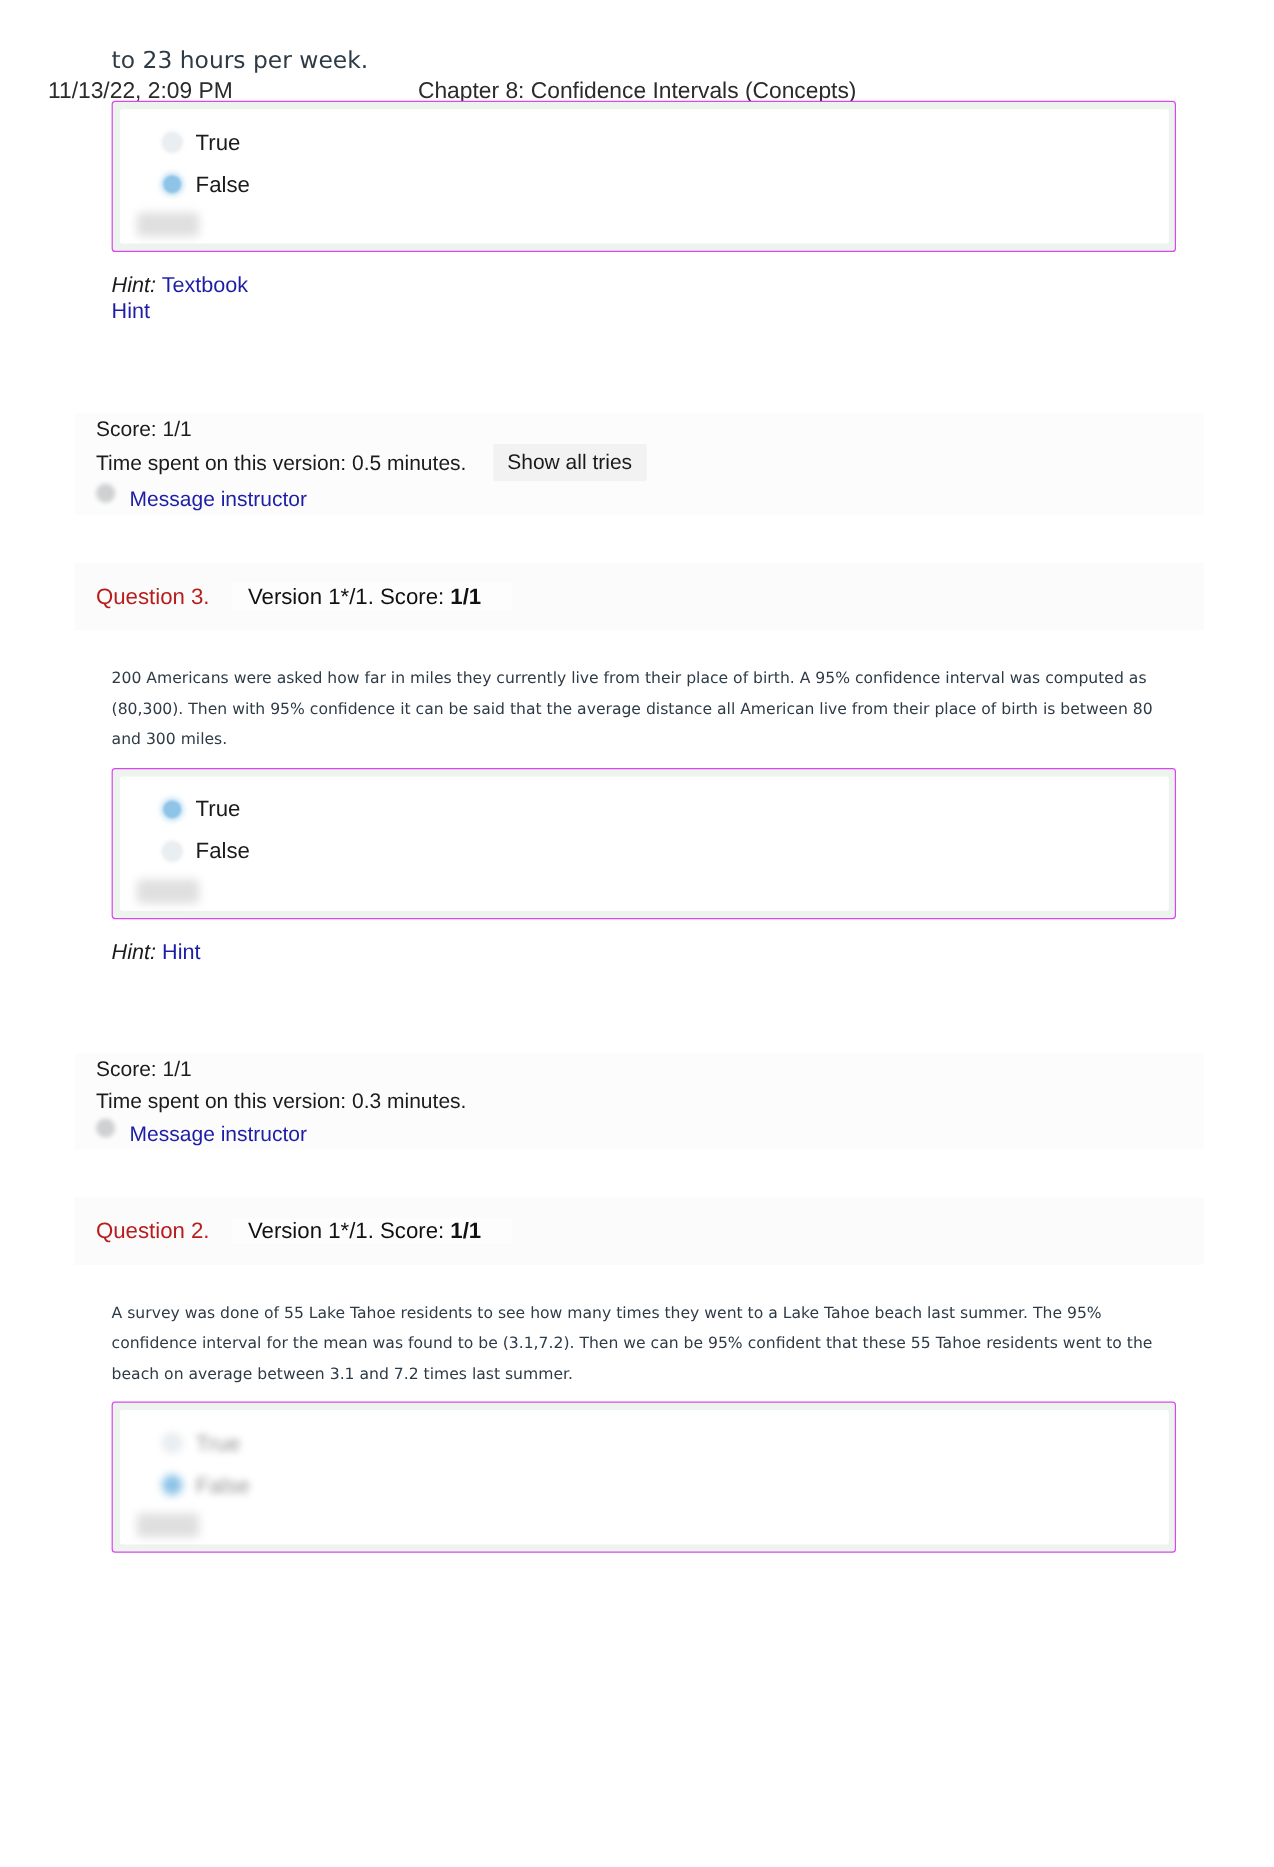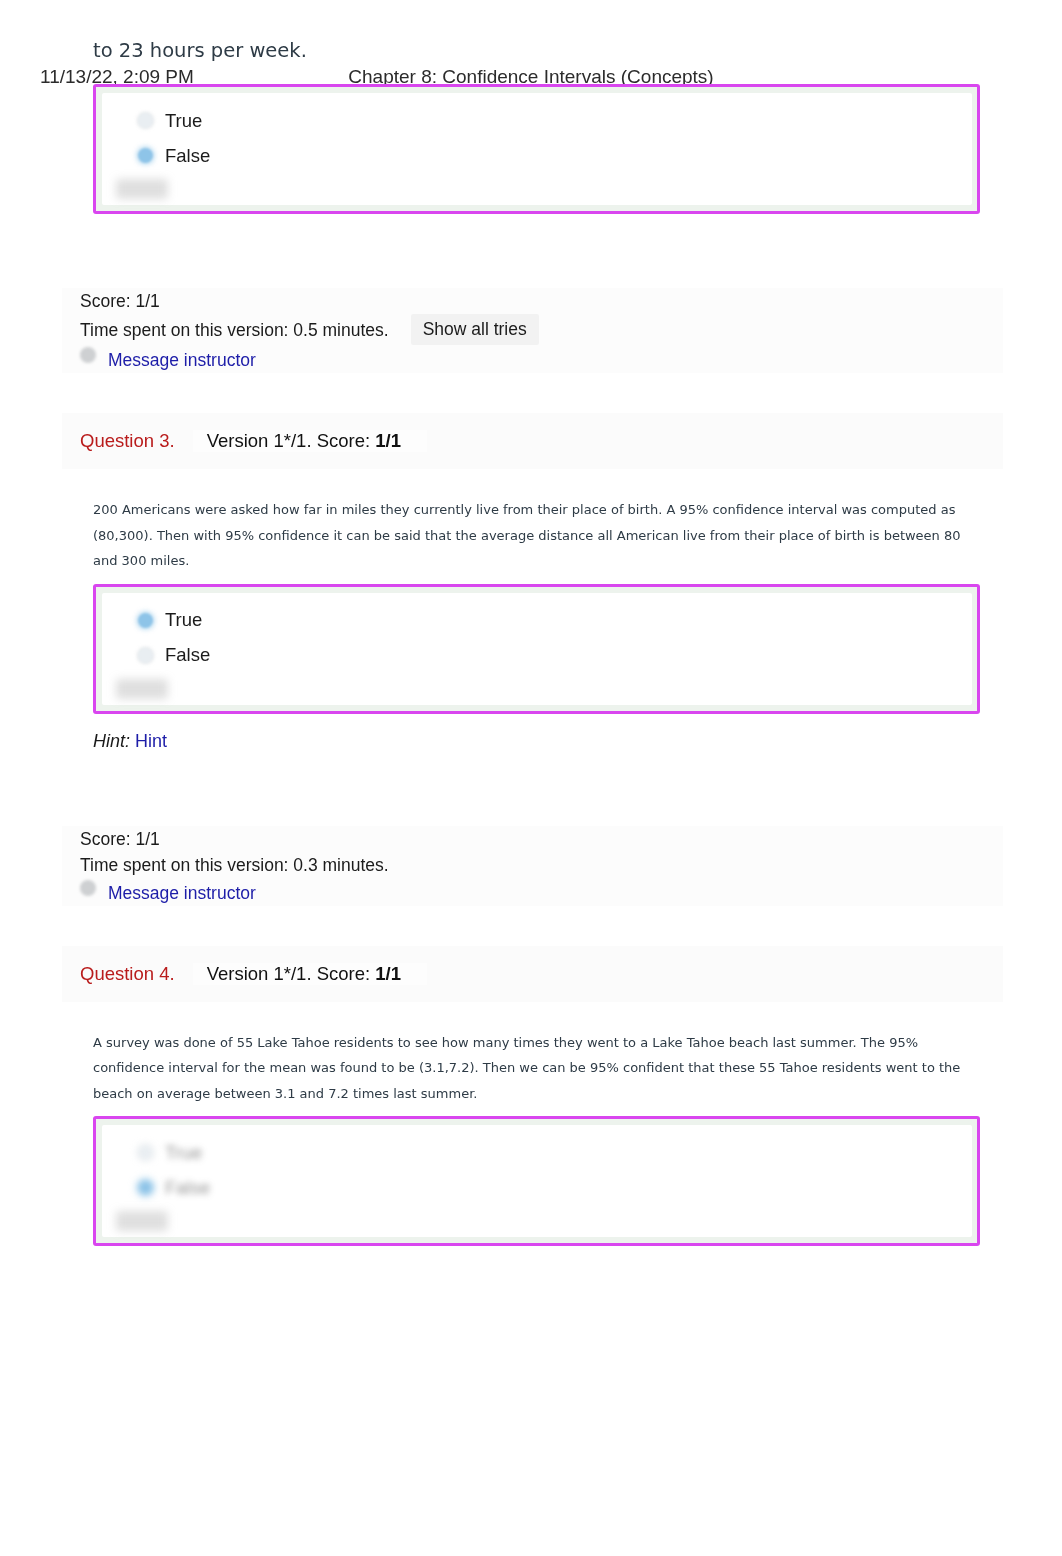--- a/index.html
+++ b/index.html
@@ -60,21 +60,21 @@
     padding-left: 31px;
     margin-bottom: 20px;
   }
 
   
   .answer-box {
     position: relative;
     margin-left: 31px;
     width: 887px;
     background: #edf3ed;
-    border: 3px solid #d946ef;
+    border: 1px solid #d946ef;
     border-radius: 3px;
     padding: 6px 5px 6px 6px;
     box-sizing: border-box;
   }
   .answer-inner {
     background: #ffffff;
     border-radius: 2px;
     padding: 10px 0 6px 0;
     min-height: 96px;
     position: relative;
@@ -252,20 +252,25 @@
 
       <div class="opt-row">
         <span class="radio checked"></span>
         <span class="opt-label">False</span>
       </div>
 
       <span class="submit-ghost"></span>
     </div>
   </div>
 
+  <div class="hint-block">
+    <span class="hint-label">Hint:</span>
+    <a class="hint-link" href="#">Textbook</a><br>
+    <a class="hint-link" href="#">Hint</a>
+  </div>
 
   <div class="spacer-sm"></div>
 
   <div class="meta-block">
     <div class="meta-row">
       <span class="score-line">Score: 1/1</span>
     </div>
     <div class="meta-row">
       <span class="time-line">Time spent on this version: 0.5 minutes.</span>
       <button class="show-tries-btn">Show all tries</button>
@@ -314,21 +319,21 @@
     <div class="meta-row">
       <span class="time-line">Time spent on this version: 0.3 minutes.</span>
     </div>
     <div class="msg-row">
       <span class="msg-icon"></span>
       <a class="msg-link" href="#">Message instructor</a>
     </div>
   </div>
 
   <div class="q-head">
-    <span class="q-num">Question 4.</span>
+    <span class="q-num">Question 2.</span>
     <span class="q-ver"><span>Version 1*/1. Score: </span><b>1/1</b></span>
   </div>
 
   <div class="q-text">A survey was done of 55 Lake Tahoe residents to see how many times they went to a Lake Tahoe beach last summer. The 95% confidence interval for the mean was found to be (3.1,7.2). Then we can be 95% confident that these 55 Tahoe residents went to the beach on average between 3.1 and 7.2 times last summer.</div>
 
   <div class="answer-box blurred">
     <div class="answer-inner">
 
       <div class="opt-row">
         <span class="radio"></span>

